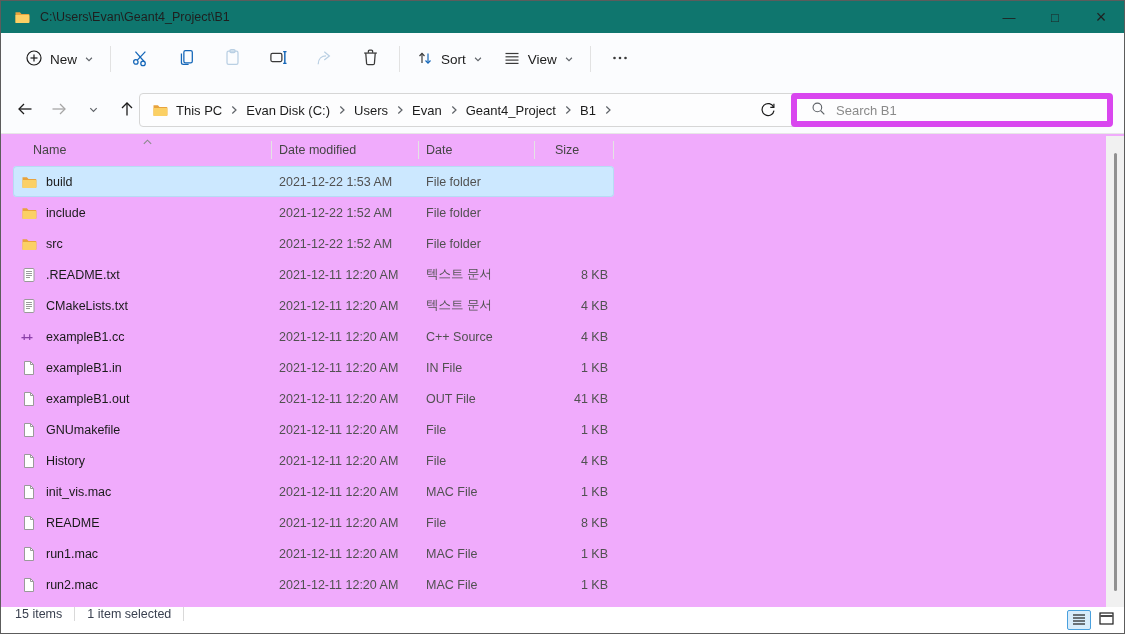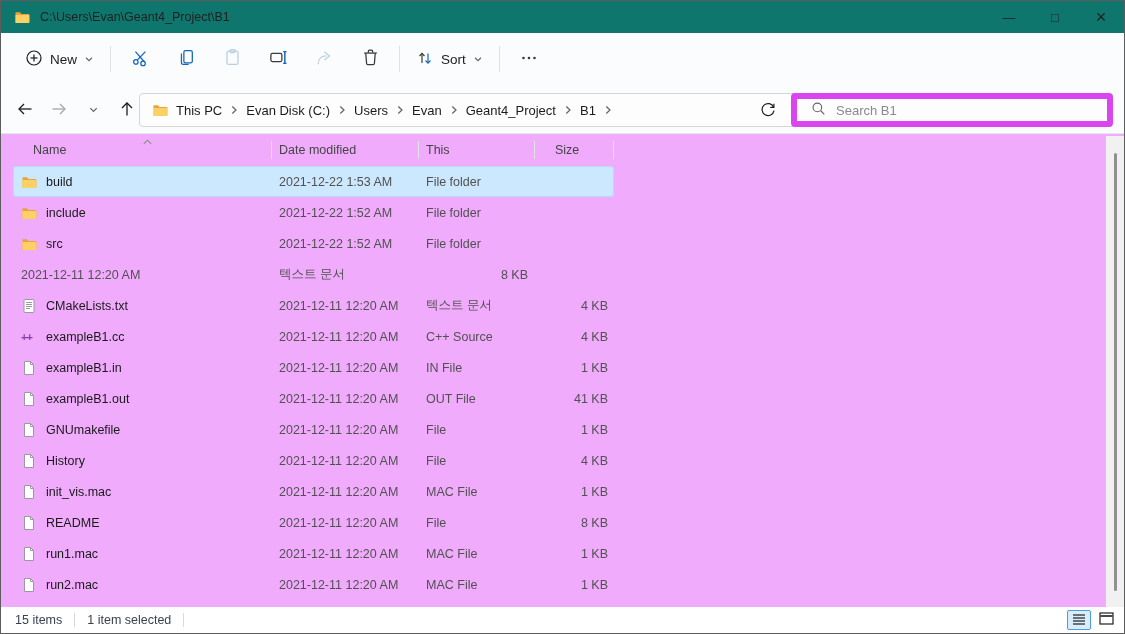--- a/index.html
+++ b/index.html
@@ -71,21 +71,21 @@
   .c-date, .c-type { padding-left:8px; color:#515151; }
   .c-size { text-align:right; padding-right:6px; color:#515151; }
   .cppmark { color:#8a3fa8; font-weight:bold; font-size:11px; letter-spacing:-1px; line-height:16px; }
 
   
   .scroll-track { position:absolute; right:0; top:135px; width:18px; height:473px; background:#f1f1f1; }
   .scroll-thumb { position:absolute; left:8px; top:17px; width:3px; height:438px; background:#919191; border-radius:2px; }
 
   
   .statusbar { position:absolute; left:0; bottom:0; right:0; height:26px; background:#fff;
-               display:flex; align-items:center; padding-left:14px; color:#3a4150; font-size:12.5px; }
+               display:flex; align-items:flex-start; padding-left:14px; color:#3a4150; font-size:12.5px; }
   .sb-sep { width:1px; height:14px; background:#d9d9d9; margin:0 12px; }
   .sb-right { position:absolute; right:6px; bottom:3px; display:flex; gap:3px; align-items:center; }
   .view-toggle { width:24px; height:20px; display:flex; align-items:center; justify-content:center;
                  border-radius:2px; border:1px solid transparent; }
   .view-toggle.active { background:#d8ecfb; border-color:#49a0de; }
 </style>
 </head>
 <body>
 
 <div class="window">
@@ -172,20 +172,34 @@
               <path d="M9.5 11.5 L12 14.1 L14.5 11.5"></path>
             </g>
           </svg></span>
       <span>Sort</span>
       <span class="chev">
           <svg width="10" height="10" viewBox="0 0 12 12" fill="none" stroke="#5f6368" stroke-width="1.3">
             <path d="M2.5 4.5 L6 8 L9.5 4.5"></path>
           </svg>
         </span>
     </div>
+    <div class="tb-btn">
+      <span><svg width="18" height="18" viewBox="0 0 18 18" stroke="#3a3a3a" stroke-width="1.2">
+            <line x1="2.5" y1="4.5" x2="15.5" y2="4.5"></line>
+            <line x1="2.5" y1="7.8" x2="15.5" y2="7.8"></line>
+            <line x1="2.5" y1="11.1" x2="15.5" y2="11.1"></line>
+            <line x1="2.5" y1="14.4" x2="15.5" y2="14.4"></line>
+          </svg></span>
+      <span>View</span>
+      <span class="chev">
+          <svg width="10" height="10" viewBox="0 0 12 12" fill="none" stroke="#5f6368" stroke-width="1.3">
+            <path d="M2.5 4.5 L6 8 L9.5 4.5"></path>
+          </svg>
+        </span>
+    </div>
     <div class="tb-sep"></div>
     <div class="tb-icon-btn">
       <span><svg width="18" height="18" viewBox="0 0 18 18" fill="#3a3a3a">
             <circle cx="3.5" cy="9" r="1.3"></circle>
             <circle cx="9" cy="9" r="1.3"></circle>
             <circle cx="14.5" cy="9" r="1.3"></circle>
           </svg></span>
     </div>
   </div>
 
@@ -286,21 +300,21 @@
     </div>
   </div>
 
   <div class="content">
     <div class="list-header">
       <span class="sort-asc"><svg width="11" height="8" viewBox="0 0 12 8" fill="none" stroke="#8a8a8a" stroke-width="1.2">
             <path d="M2 6 L6 2 L10 6"></path>
           </svg></span>
       <div class="hcell first">Name</div>
       <div class="hcell">Date modified</div>
-      <div class="hcell">This</div>
+      <div class="hcell">Date</div>
       <div class="hcell size">Size</div>
     </div>
     <div class="rows">
   <div class="row selected">
     <div class="c-name">
       <span class="ficon">
               <svg width="16" height="16" viewBox="0 0 16 16">
                 <path d="M1.5 3.2 h4.4 l1.6 1.7 h7 a0.9 0.9 0 0 1 0.9 0.9 v7.3 a1 1 0 0 1 -1 1 h-11.9 a1 1 0 0 1 -1 -1 z" fill="#e8a33d"></path>
                 <path d="M1.5 5.9 h12.9 a0.9 0.9 0 0 1 0.9 0.9 v6.3 a1 1 0 0 1 -1 1 h-12.8 z" fill="#fbd065"></path>
               </svg>
@@ -336,20 +350,32 @@
               </svg>
             </span>
       <span class="fname">src</span>
     </div>
     <div class="c-date">2021-12-22 1:52 AM</div>
     <div class="c-type">File folder</div>
     <div class="c-size"></div>
   </div>
 
   <div class="row">
+    <div class="c-name">
+      <span class="ficon">
+              <svg width="16" height="16" viewBox="0 0 16 16">
+                <rect x="3" y="1.5" width="10" height="13" rx="1" fill="#fff" stroke="#9a9a9a"></rect>
+                <line x1="5" y1="4.5" x2="11" y2="4.5" stroke="#9a9a9a"></line>
+                <line x1="5" y1="6.5" x2="11" y2="6.5" stroke="#9a9a9a"></line>
+                <line x1="5" y1="8.5" x2="11" y2="8.5" stroke="#9a9a9a"></line>
+                <line x1="5" y1="10.5" x2="9" y2="10.5" stroke="#9a9a9a"></line>
+              </svg>
+            </span>
+      <span class="fname">.README.txt</span>
+    </div>
     <div class="c-date">2021-12-11 12:20 AM</div>
     <div class="c-type">텍스트 문서</div>
     <div class="c-size">8 KB</div>
   </div>
 
   <div class="row">
     <div class="c-name">
       <span class="ficon">
               <svg width="16" height="16" viewBox="0 0 16 16">
                 <rect x="3" y="1.5" width="10" height="13" rx="1" fill="#fff" stroke="#9a9a9a"></rect>

